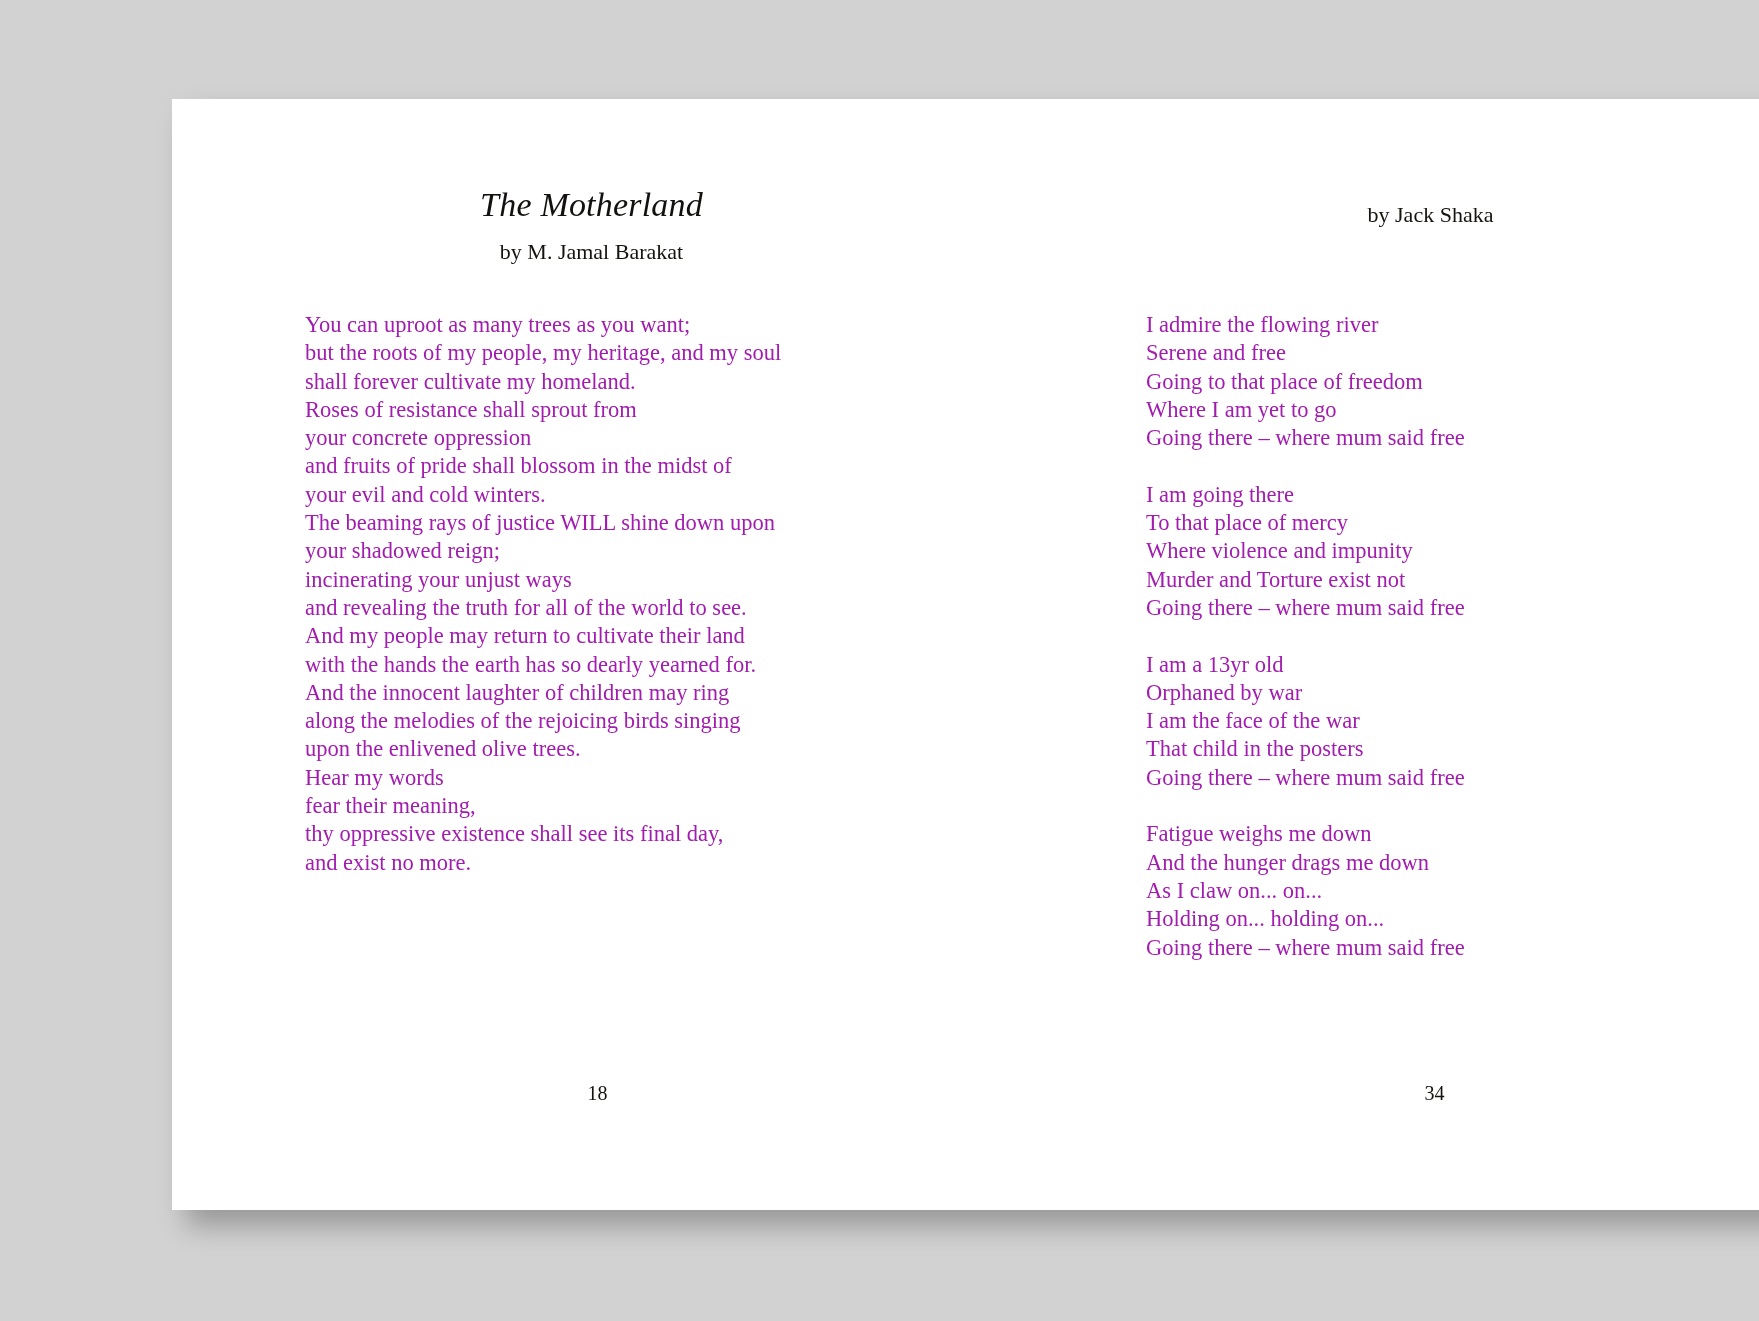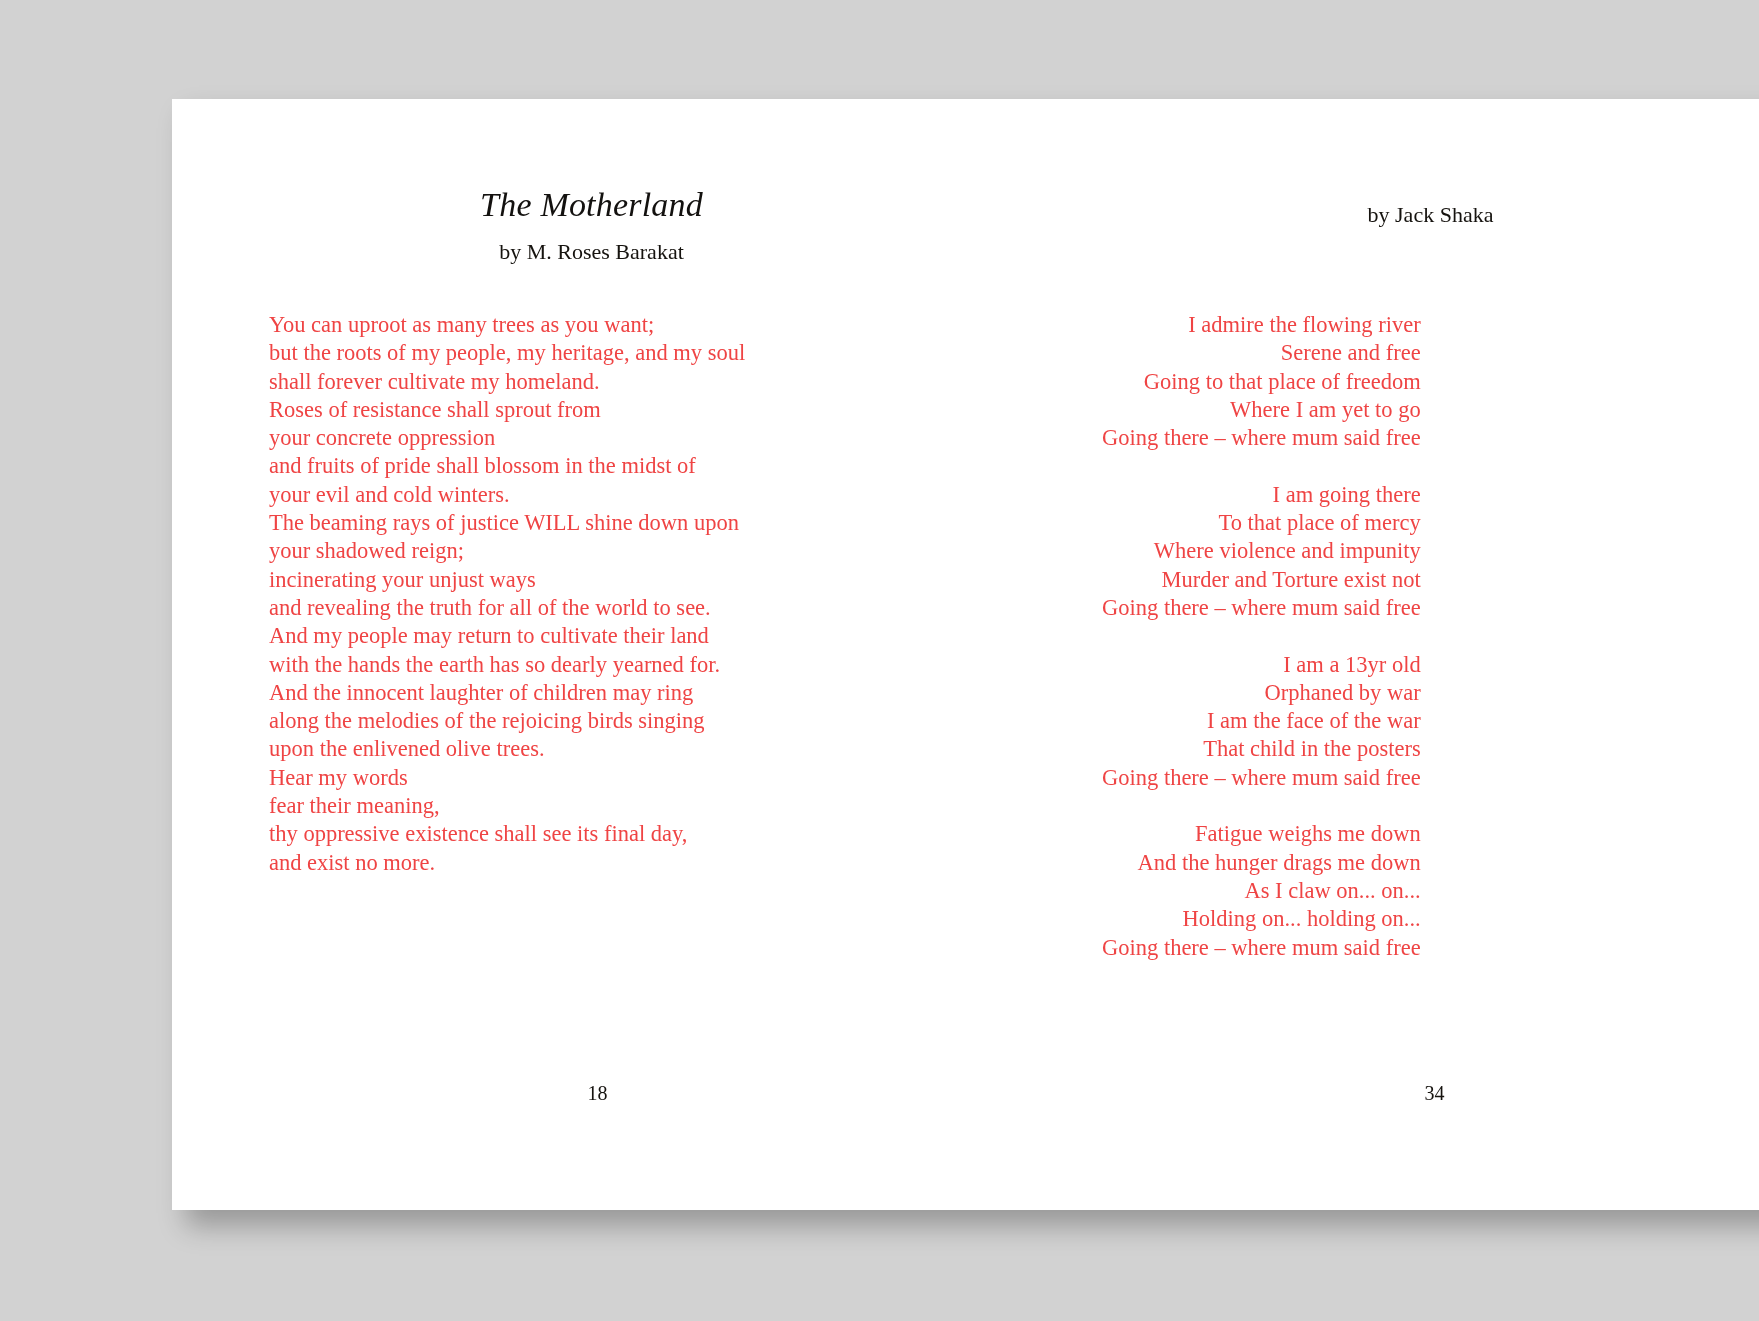--- a/index.html
+++ b/index.html
@@ -67,31 +67,31 @@
     line-height: 1.1;
     color: #16130f;
     margin-top: 17px;
   }
 
   .poem-body {
     position: absolute;
     top: 212px;
     font-size: 22.5px;
     line-height: 28.3px;
-    color: #ef4444;
+    color: #a21caf;
     white-space: pre-wrap;
+    margin-left: 36px;
   }
 
   .page-left .poem-body {
     left: 97px;
   }
 
   .page-right .poem-body {
-    left: 91px;
-    text-align: right;
+    left: 99px;
   }
 
   .stanza {
     margin: 0 0 28.3px 0;
   }
 
   .stanza:last-child {
     margin-bottom: 0;
   }
 
@@ -120,21 +120,21 @@
 </head>
 <body>
 
 <div class="spread-wrap">
   <div class="page-spread">
     <div class="columns">
 
       <div class="page page-left">
         <div class="poem-head">
           <div class="poem-title">The Motherland</div>
-          <div class="poem-byline">by M. Roses Barakat</div>
+          <div class="poem-byline">by M. Jamal Barakat</div>
         </div>
         <div class="poem-body"><div class="stanza"><span class="line">You can uproot as many trees as you want;</span><span class="line">but the roots of my people, my heritage, and my soul</span><span class="line">shall forever cultivate my homeland.</span><span class="line">Roses of resistance shall sprout from</span><span class="line">your concrete oppression</span><span class="line">and fruits of pride shall blossom in the midst of</span><span class="line">your evil and cold winters.</span><span class="line">The beaming rays of justice WILL shine down upon</span><span class="line">your shadowed reign;</span><span class="line">incinerating your unjust ways</span><span class="line">and revealing the truth for all of the world to see.</span><span class="line">And my people may return to cultivate their land</span><span class="line">with the hands the earth has so dearly yearned for.</span><span class="line">And the innocent laughter of children may ring</span><span class="line">along the melodies of the rejoicing birds singing</span><span class="line">upon the enlivened olive trees.</span><span class="line">Hear my words</span><span class="line">fear their meaning,</span><span class="line">thy oppressive existence shall see its final day,</span><span class="line">and exist no more.</span></div></div>
         <div class="folio">18</div>
       </div>
 
       <div class="page page-right">
         <div class="poem-head">
           <div class="poem-byline">by Jack Shaka</div>
         </div>
         <div class="poem-body"><div class="stanza"><span class="line">I admire the flowing river</span><span class="line">Serene and free</span><span class="line">Going to that place of freedom</span><span class="line">Where I am yet to go</span><span class="line">Going there – where mum said free</span></div><div class="stanza"><span class="line">I am going there</span><span class="line">To that place of mercy</span><span class="line">Where violence and impunity</span><span class="line">Murder and Torture exist not</span><span class="line">Going there – where mum said free</span></div><div class="stanza"><span class="line">I am a 13yr old</span><span class="line">Orphaned by war</span><span class="line">I am the face of the war</span><span class="line">That child in the posters</span><span class="line">Going there – where mum said free</span></div><div class="stanza"><span class="line">Fatigue weighs me down</span><span class="line">And the hunger drags me down</span><span class="line">As I claw on... on...</span><span class="line">Holding on... holding on...</span><span class="line">Going there – where mum said free</span></div></div>

